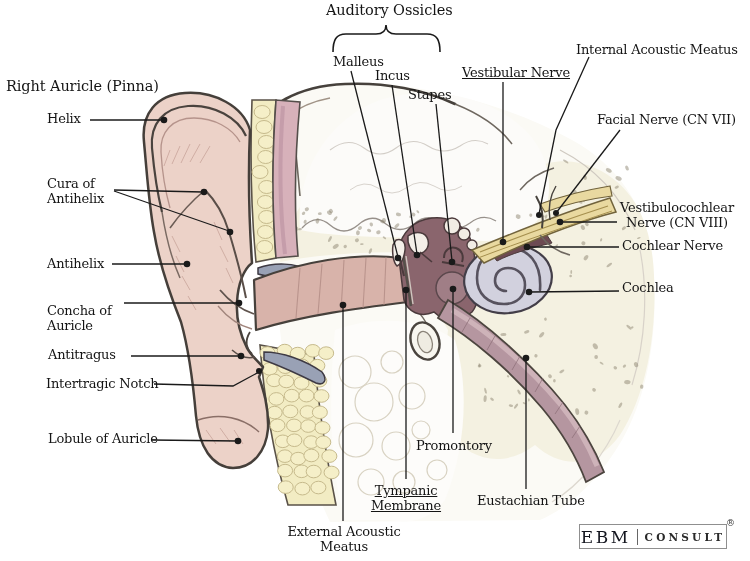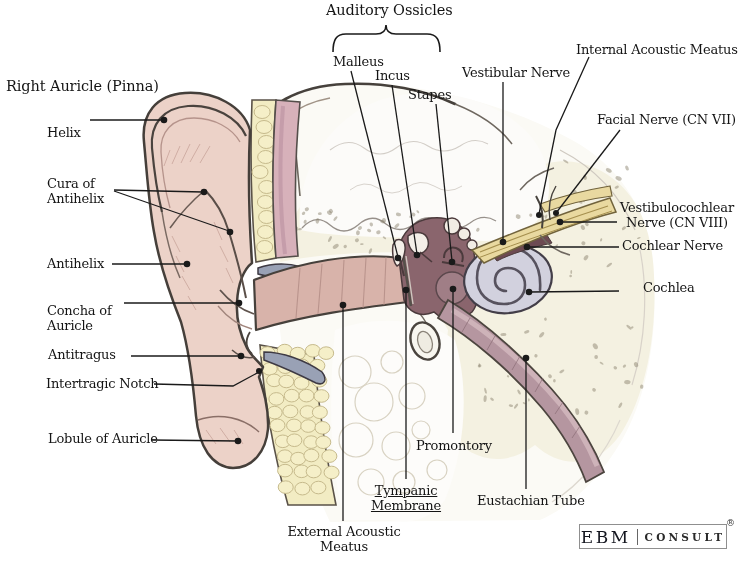--- a/index.html
+++ b/index.html
@@ -375,28 +375,28 @@
     <circle cx="406" cy="290" r="3.3"></circle>
         <circle cx="453" cy="289" r="3.3"></circle>
     <circle cx="526" cy="358" r="3.3"></circle>
   </g>
 </svg>
 
 <div class="lbl bold nw" style="left:326px;top:2px;">Auditory Ossicles</div>
 <div class="lbl nw" style="left:333px;top:54px;">Malleus</div>
 <div class="lbl nw" style="left:375px;top:68px;">Incus</div>
 <div class="lbl nw" style="left:408px;top:87px;">Stapes</div>
-<div class="lbl nw" style="left:462px;top:65px;">Vestibular Nerve</div>
+<div class="lbl nw" style="left:462px;top:65px;text-decoration:underline;">Vestibular Nerve</div>
 <div class="lbl nw" style="left:576px;top:42px;">Internal Acoustic Meatus</div>
 <div class="lbl nw" style="left:597px;top:112px;">Facial Nerve (CN VII)</div>
 <div class="lbl" style="left:620px;top:200px;width:114px;text-align:center;">Vestibulocochlear Nerve (CN VIII)</div>
 <div class="lbl nw" style="left:622px;top:238px;">Cochlear Nerve</div>
-<div class="lbl nw" style="left:643px;top:280px;">Cochlea</div>
+<div class="lbl nw" style="left:622px;top:280px;">Cochlea</div>
 <div class="lbl bold nw" style="left:6px;top:78px;">Right Auricle (Pinna)</div>
-<div class="lbl nw" style="left:47px;top:125px;">Helix</div>
+<div class="lbl nw" style="left:47px;top:111px;">Helix</div>
 <div class="lbl" style="left:47px;top:176px;width:66px;">Cura of Antihelix</div>
 <div class="lbl nw" style="left:47px;top:256px;">Antihelix</div>
 <div class="lbl" style="left:47px;top:287px;width:80px;margin-top:16px;">Concha of Auricle</div>
 <div class="lbl nw" style="left:48px;top:347px;">Antitragus</div>
 <div class="lbl nw" style="left:46px;top:376px;">Intertragic Notch</div>
 <div class="lbl nw" style="left:48px;top:431px;text-align:right;">Lobule of Auricle</div>
 <div class="lbl nw" style="left:416px;top:438px;">Promontory</div>
 <div class="lbl ctr" style="left:364px;top:483px;width:84px;text-decoration:underline;">Tympanic Membrane</div>
 <div class="lbl ctr" style="left:286px;top:524px;width:116px;">External Acoustic Meatus</div>
 <div class="lbl nw" style="left:477px;top:493px;">Eustachian Tube</div>

